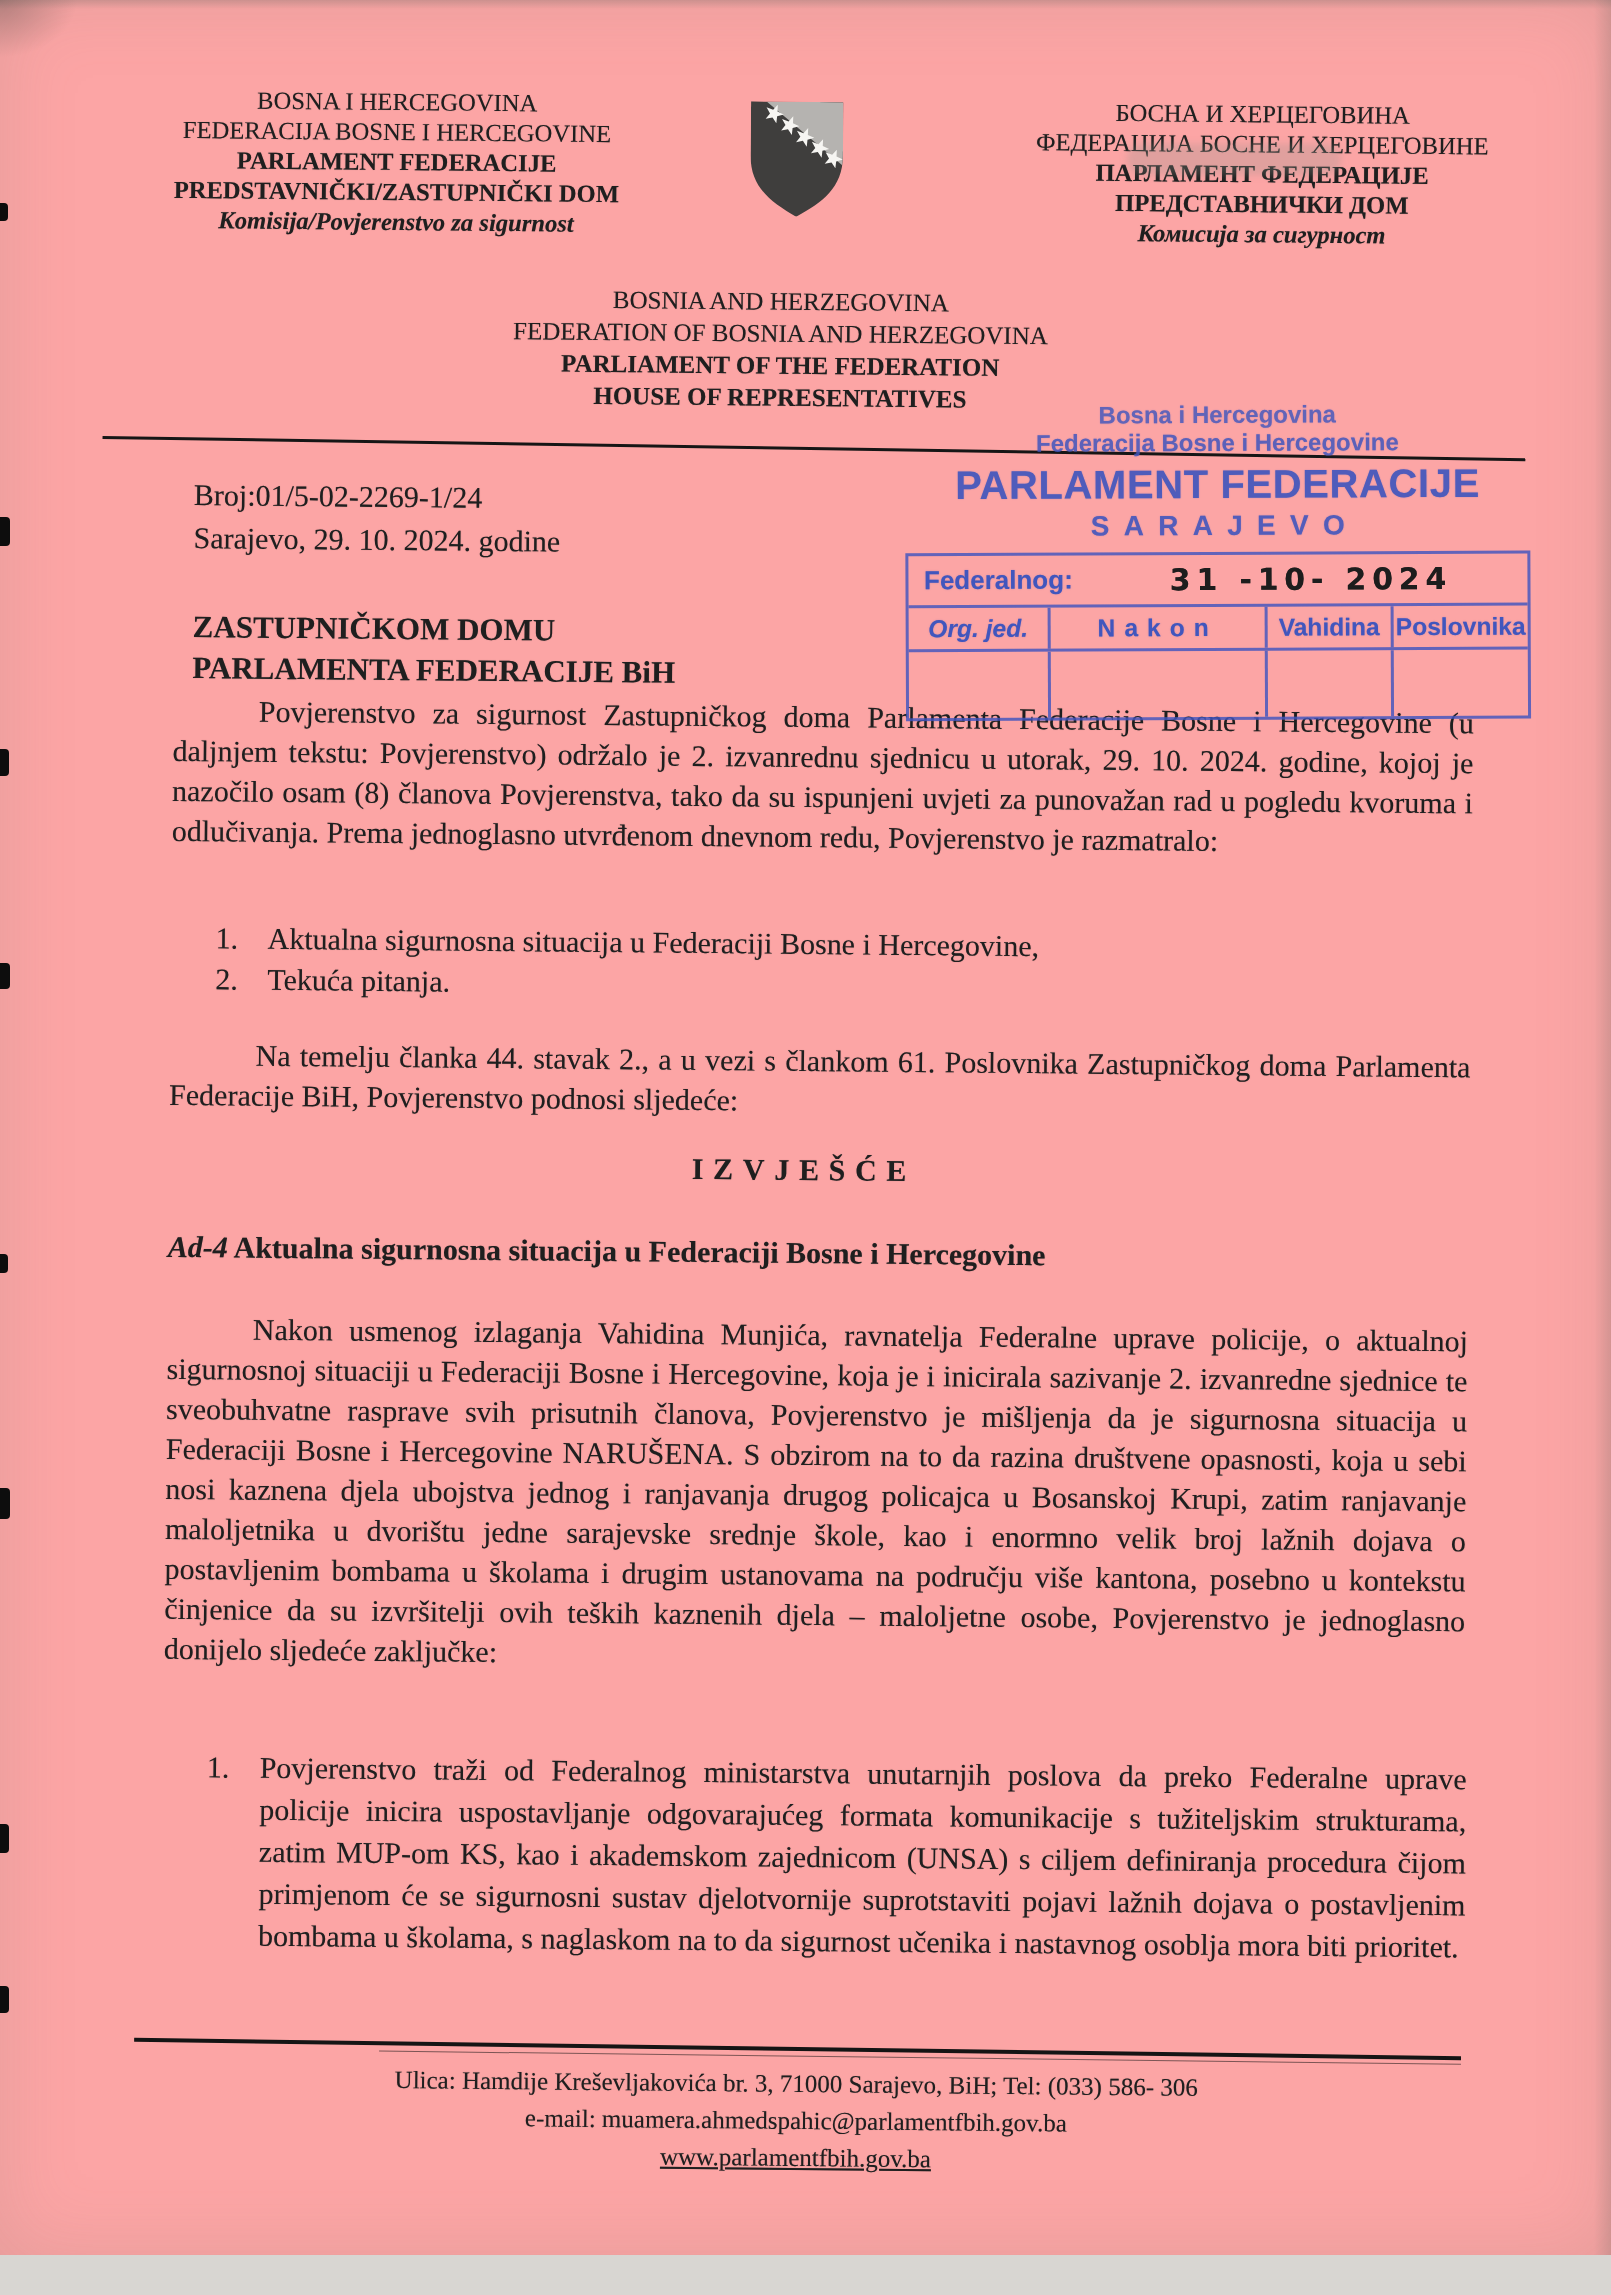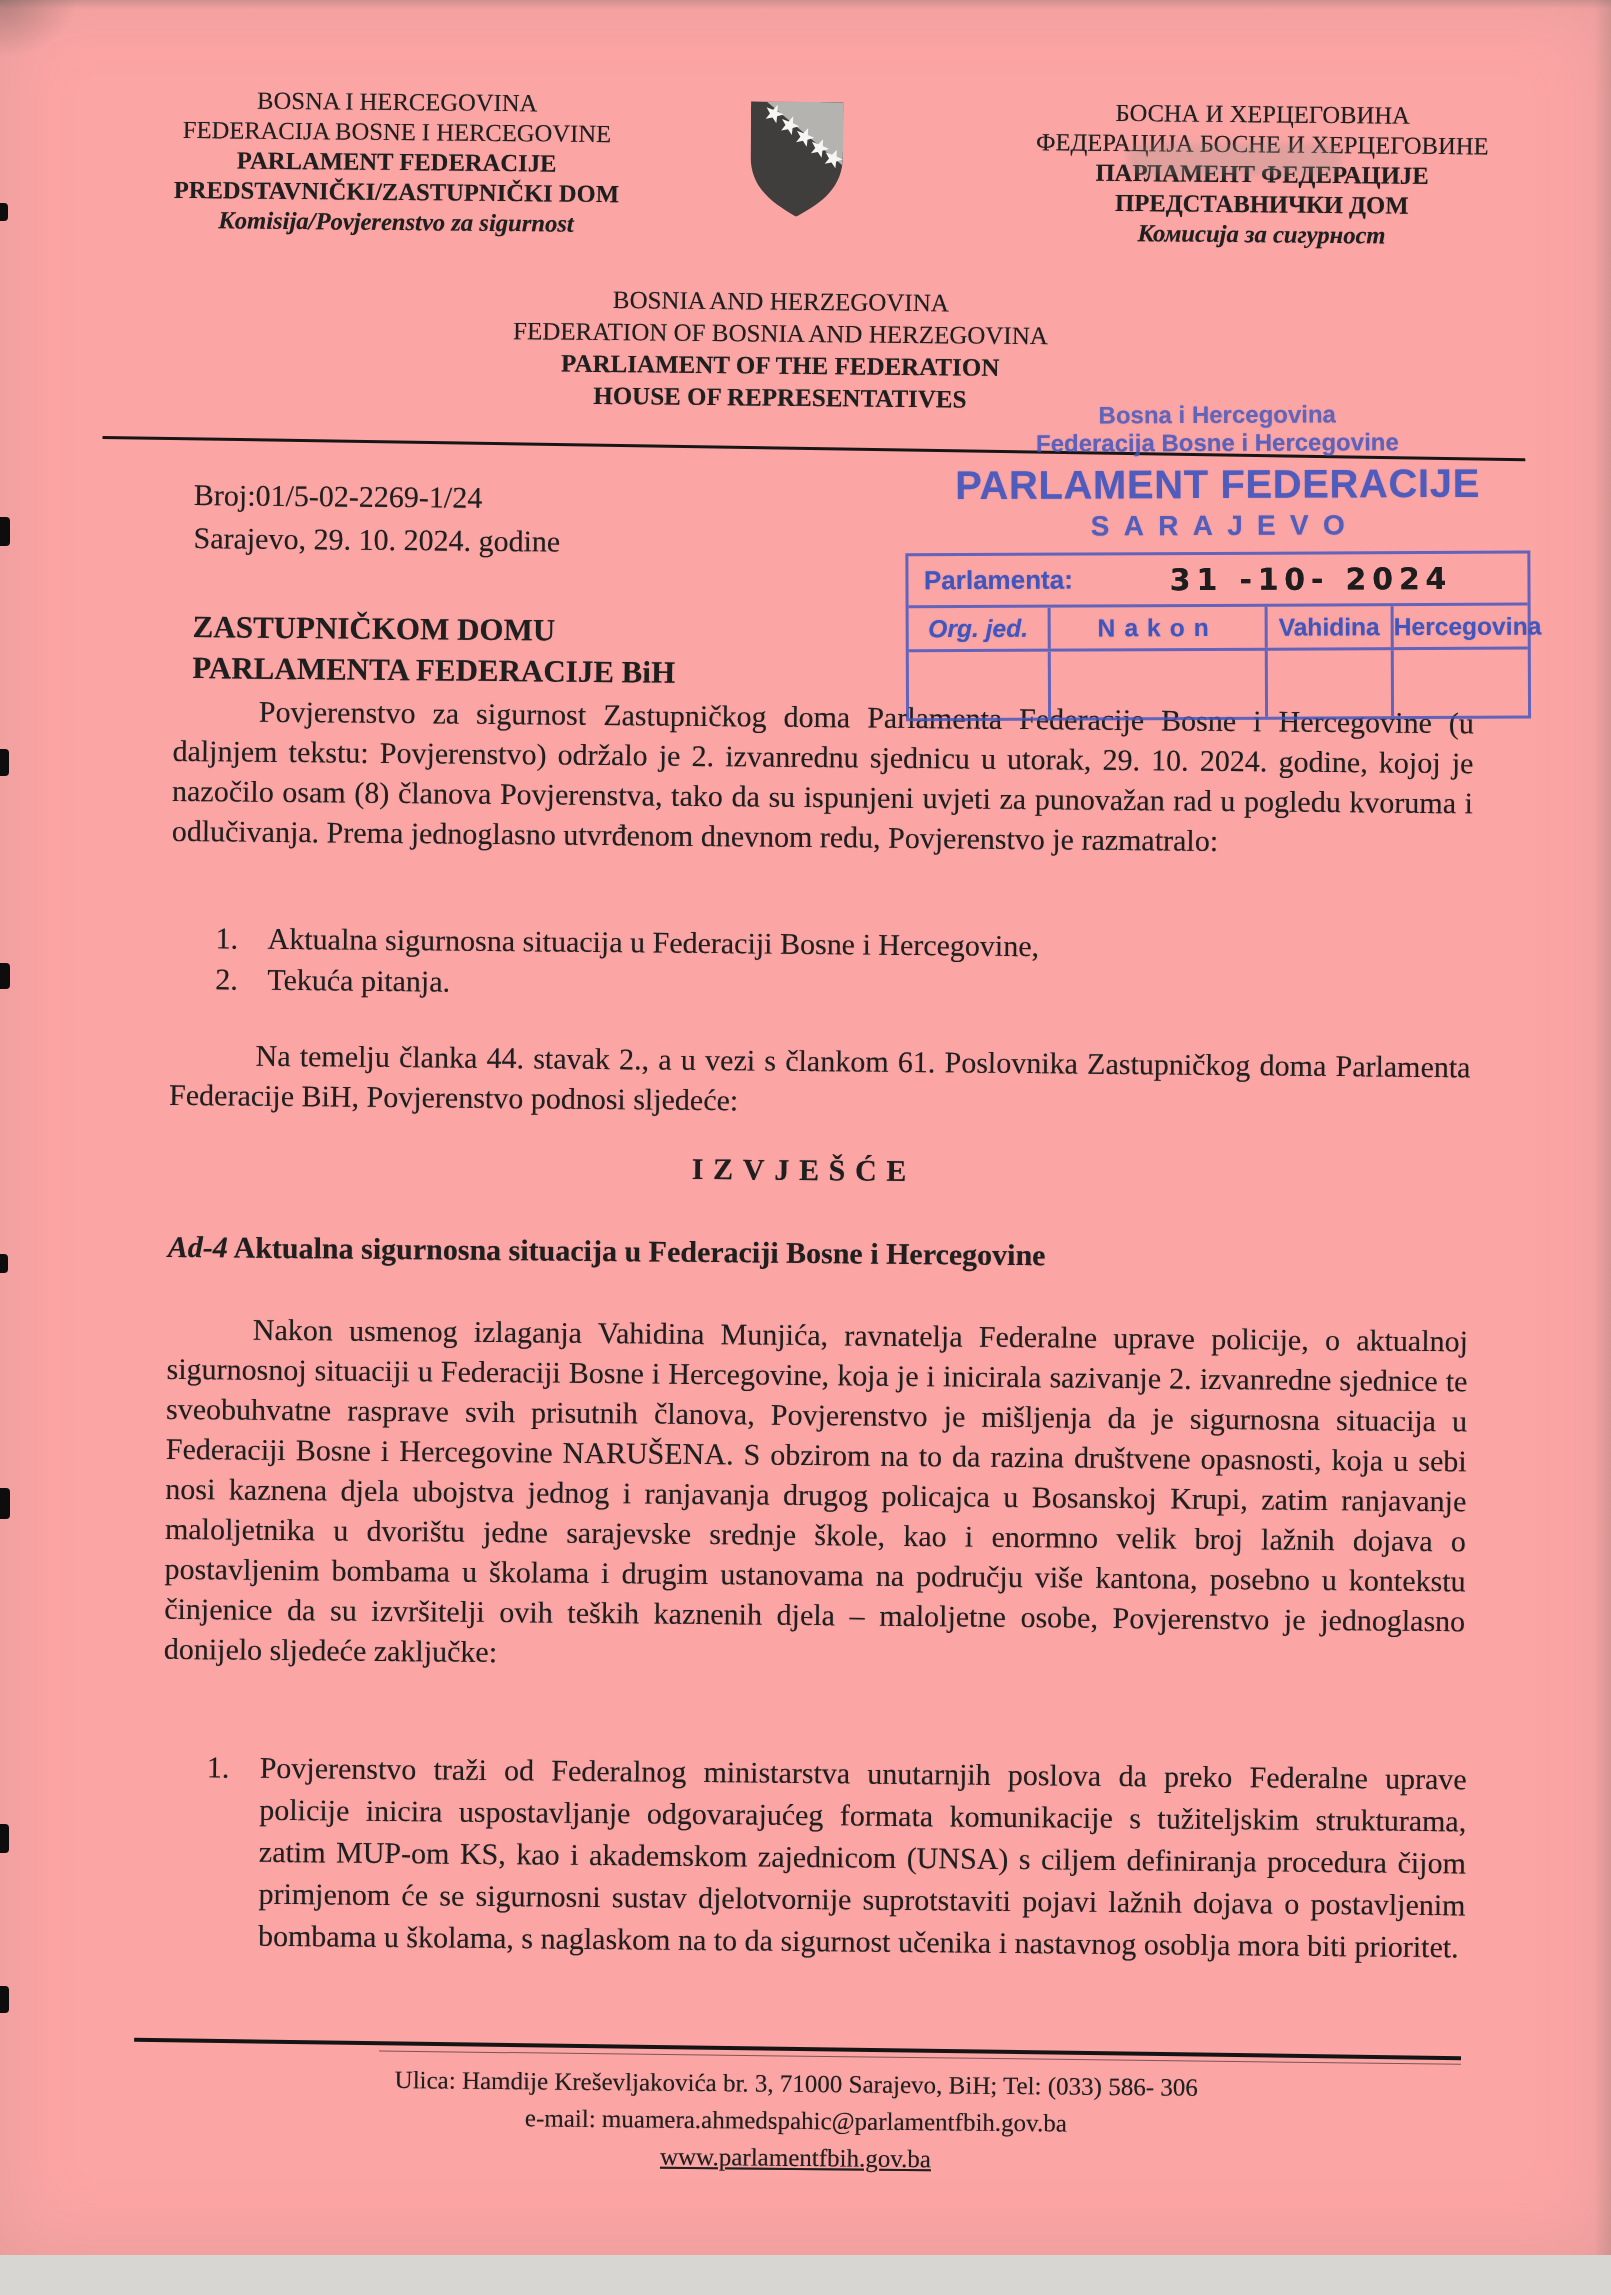--- a/index.html
+++ b/index.html
@@ -159,28 +159,28 @@
       <div>Sarajevo, 29. 10. 2024. godine</div>
     </div>
 
     <div class="stamp">
       <div class="s1">Bosna i Hercegovina</div>
       <div class="s2">Federacija Bosne i Hercegovine</div>
       <div class="s3">PARLAMENT FEDERACIJE</div>
       <div class="s4">SARAJEVO</div>
       <div class="stable">
         <div class="srow srow1">
-          <span class="slabel">Parlamenta:</span>
+          <span class="slabel">Federalnog:</span>
           <span class="sdate">31 -10- 2024</span>
         </div>
         <div class="srow srow2">
           <span class="scell c-org">Org. jed.</span>
           <span class="scell c-broj">Nakon</span>
           <span class="scell c-pri">Vahidina</span>
-          <span class="scell">Hercegovina</span>
+          <span class="scell">Poslovnika</span>
         </div>
         <div class="srow srow3">
           <span class="scell c-org"></span>
           <span class="scell c-broj"></span>
           <span class="scell c-pri"></span>
           <span class="scell"></span>
         </div>
       </div>
     </div>
 

